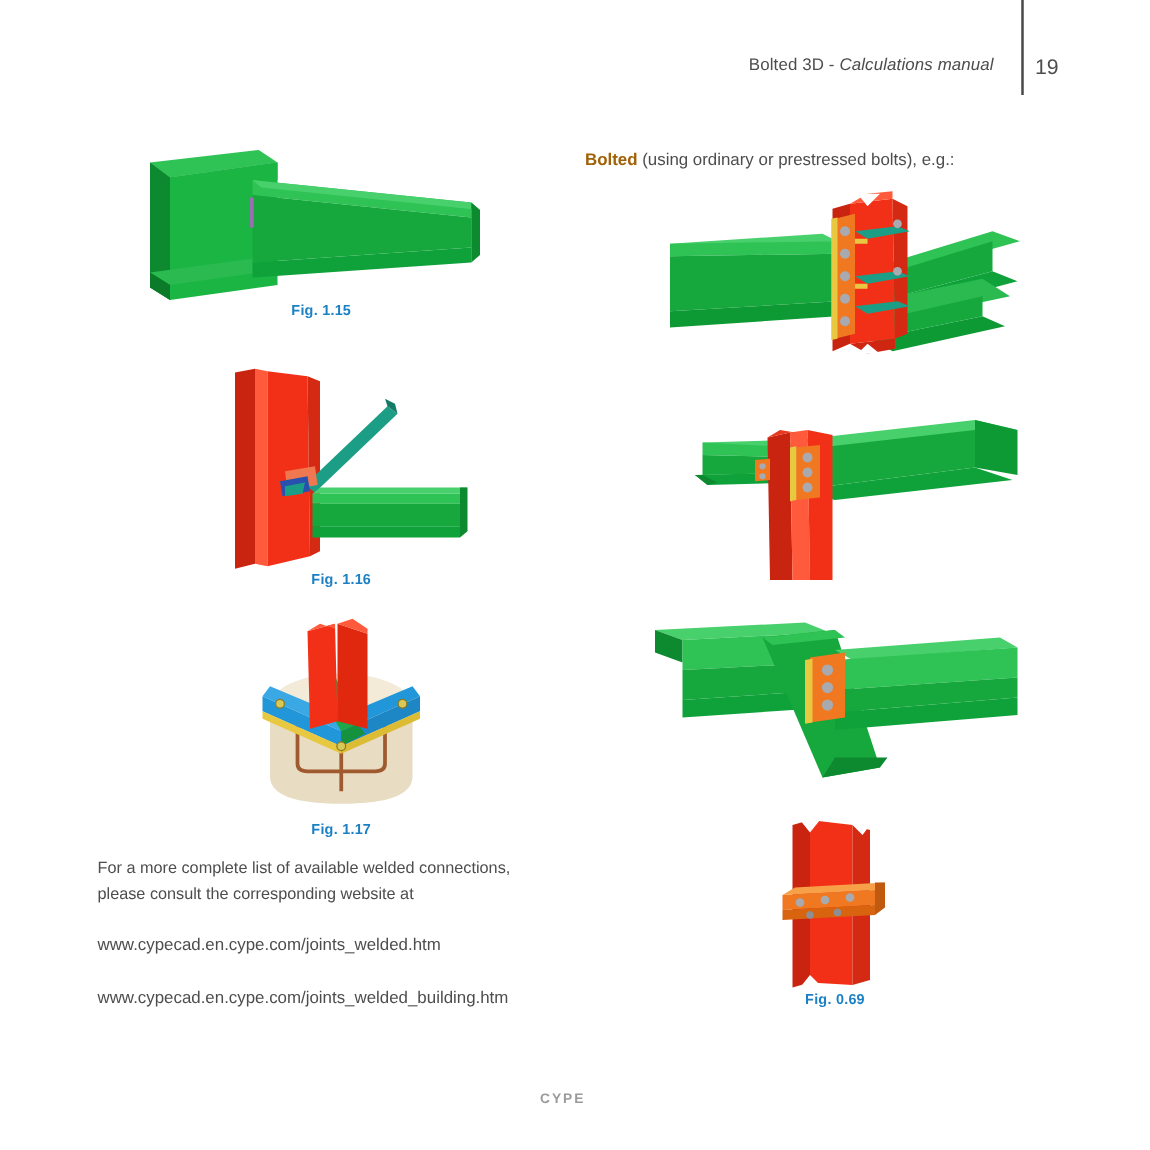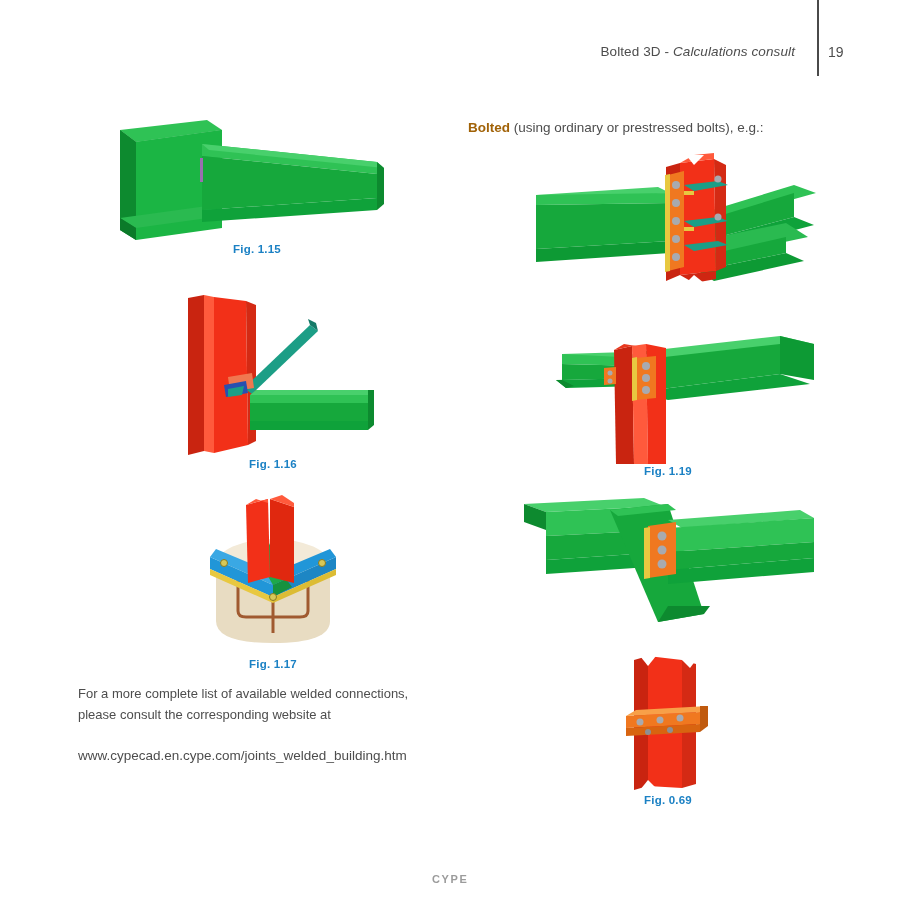--- a/index.html
+++ b/index.html
@@ -39,21 +39,21 @@
     font-size: 13.5px;
     color: #4d4d4d;
     white-space: nowrap;
     letter-spacing: 0.1px;
   }
   #header-title .ital { font-style: italic; }
   #page-number {
     position: absolute;
     left: 828px;
     top: 44px;
-    font-size: 14px;
+    font-size: 17px;
     color: #4d4d4d;
   }
 
   
   #col-left {
     position: absolute;
     left: 78px;
     top: 118px;
     width: 390px;
   }
@@ -113,21 +113,21 @@
     font-weight: bold;
     letter-spacing: 1.6px;
     color: #9b9b9b;
   }
 </style>
 </head>
 <body>
 
 <div id="page-header">
   <div id="header-rule"></div>
-  <div id="header-title"><span>Bolted 3D - </span><span class="ital">Calculations consult</span></div>
+  <div id="header-title"><span>Bolted 3D - </span><span class="ital">Calculations manual</span></div>
   <div id="page-number">19</div>
 </div>
 
 <div id="col-left">
 
   <div class="figure" style="left:34px; top:0px; width:290px;">
     <svg class="fig-art" width="290" height="125" viewBox="0 0 290 125">
 
       <polygon points="8,12 95,2 110,12 24,24" fill="#2fc255"></polygon>
       <polygon points="8,12 24,24 24,40 8,30" fill="#0d8a2f"></polygon>
@@ -211,20 +211,21 @@
       <circle cx="96" cy="70" r="3.5" fill="#d8c858" stroke="#8a7a20" stroke-width="1"></circle>
       <circle cx="194" cy="70" r="3.5" fill="#d8c858" stroke="#8a7a20" stroke-width="1"></circle>
       <circle cx="145" cy="104" r="3.5" fill="#d8c858" stroke="#8a7a20" stroke-width="1"></circle>
     </svg>
     <div class="fig-caption">Fig. 1.17</div>
   </div>
 
   <div style="position:absolute; left:0px; top:565px; width:390px;">
     <p class="body-para">For a more complete list of available welded connections,</p>
     <p class="body-para">please consult the corresponding website at</p>
+    <p class="url-line" style="margin-top:20px;">www.cypecad.en.cype.com/joints_welded.htm</p>
     <p class="url-line" style="margin-top:20px;">www.cypecad.en.cype.com/joints_welded_building.htm</p>
   </div>
 
 </div>
 
 <div id="col-right">
 
   <p class="section-lead" style="margin:0 0 0 0;"><span class="bold">Bolted</span><span> (using ordinary or prestressed bolts), e.g.:</span></p>
 
   <div class="figure" style="left:50px; top:27px; width:300px;">
@@ -298,21 +299,20 @@
       <polygon points="118,28 138,26 138,68 118,70" fill="#f07820"></polygon>
       <polygon points="114,28 119,27 119,70 114,71" fill="#e8c840"></polygon>
       <circle cx="128" cy="36" r="4" fill="#a8aab0"></circle>
       <circle cx="128" cy="48" r="4" fill="#a8aab0"></circle>
       <circle cx="128" cy="60" r="4" fill="#a8aab0"></circle>
 
       <polygon points="86,38 98,37 98,54 86,55" fill="#f07820"></polygon>
       <circle cx="92" cy="43" r="2.5" fill="#a8aab0"></circle>
       <circle cx="92" cy="51" r="2.5" fill="#a8aab0"></circle>
     </svg>
-    <div class="fig-caption">Fig. 1.19</div>
   </div>
 
   <div class="figure" style="left:50px; top:374px; width:300px;">
     <svg class="fig-art" width="300" height="135" viewBox="0 0 300 135">
 
       <polygon points="6,12 126,6 146,14 28,20" fill="#48d06c"></polygon>
       <polygon points="6,12 6,30 28,38 28,20" fill="#0d8a2f"></polygon>
       <polygon points="28,20 146,14 146,38 28,44" fill="#2fc255"></polygon>
 
       <polygon points="28,44 146,38 146,60 28,68" fill="#16a83c"></polygon>

